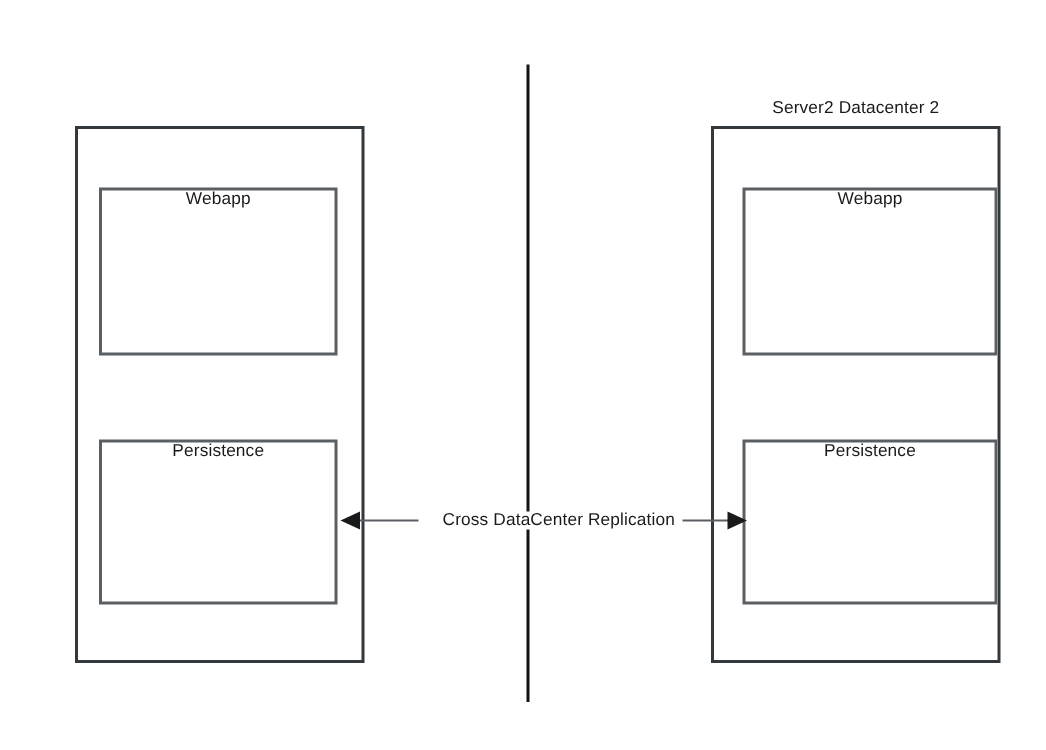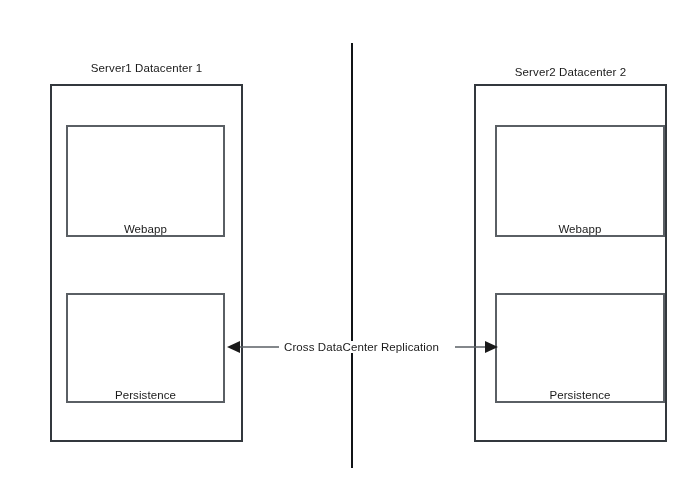--- a/index.html
+++ b/index.html
@@ -35,21 +35,21 @@
     box-sizing: border-box;
   }
 
   
   .component-box {
     position: absolute;
     border: 2px solid #5a5f64;
     background: #ffffff;
     box-sizing: border-box;
     display: flex;
-    align-items: flex-end;
+    align-items: flex-start;
     justify-content: center;
   }
   .component-label {
     font-size: 11.5px;
     color: #1a1a1a;
     white-space: nowrap;
     letter-spacing: 0.1px;
   }
 
   
@@ -68,30 +68,29 @@
     height: 500px;
     pointer-events: none;
   }
   .connector-label {
     position: absolute;
     font-size: 11.5px;
     color: #1a1a1a;
     white-space: nowrap;
     background: #ffffff;
     padding: 0 5px;
-    text-align: left;
+    text-align: right;
     letter-spacing: 0.1px;
   }
 </style>
 </head>
 <body>
 
 <div id="canvas">
 
-  <div class="dc-title" style="left:50px; top:62px; width:193px;">Server1 Datacenter 1</div>
 
   <div class="dc-box" style="left:50px; top:84px; width:193px; height:358px;">
   </div>
 
   <div class="component-box" style="left:66px; top:125px; width:159px; height:112px;">
     <span class="component-label">Webapp</span>
   </div>
 
   <div class="component-box" style="left:66px; top:293px; width:159px; height:110px;">
     <span class="component-label">Persistence</span>

